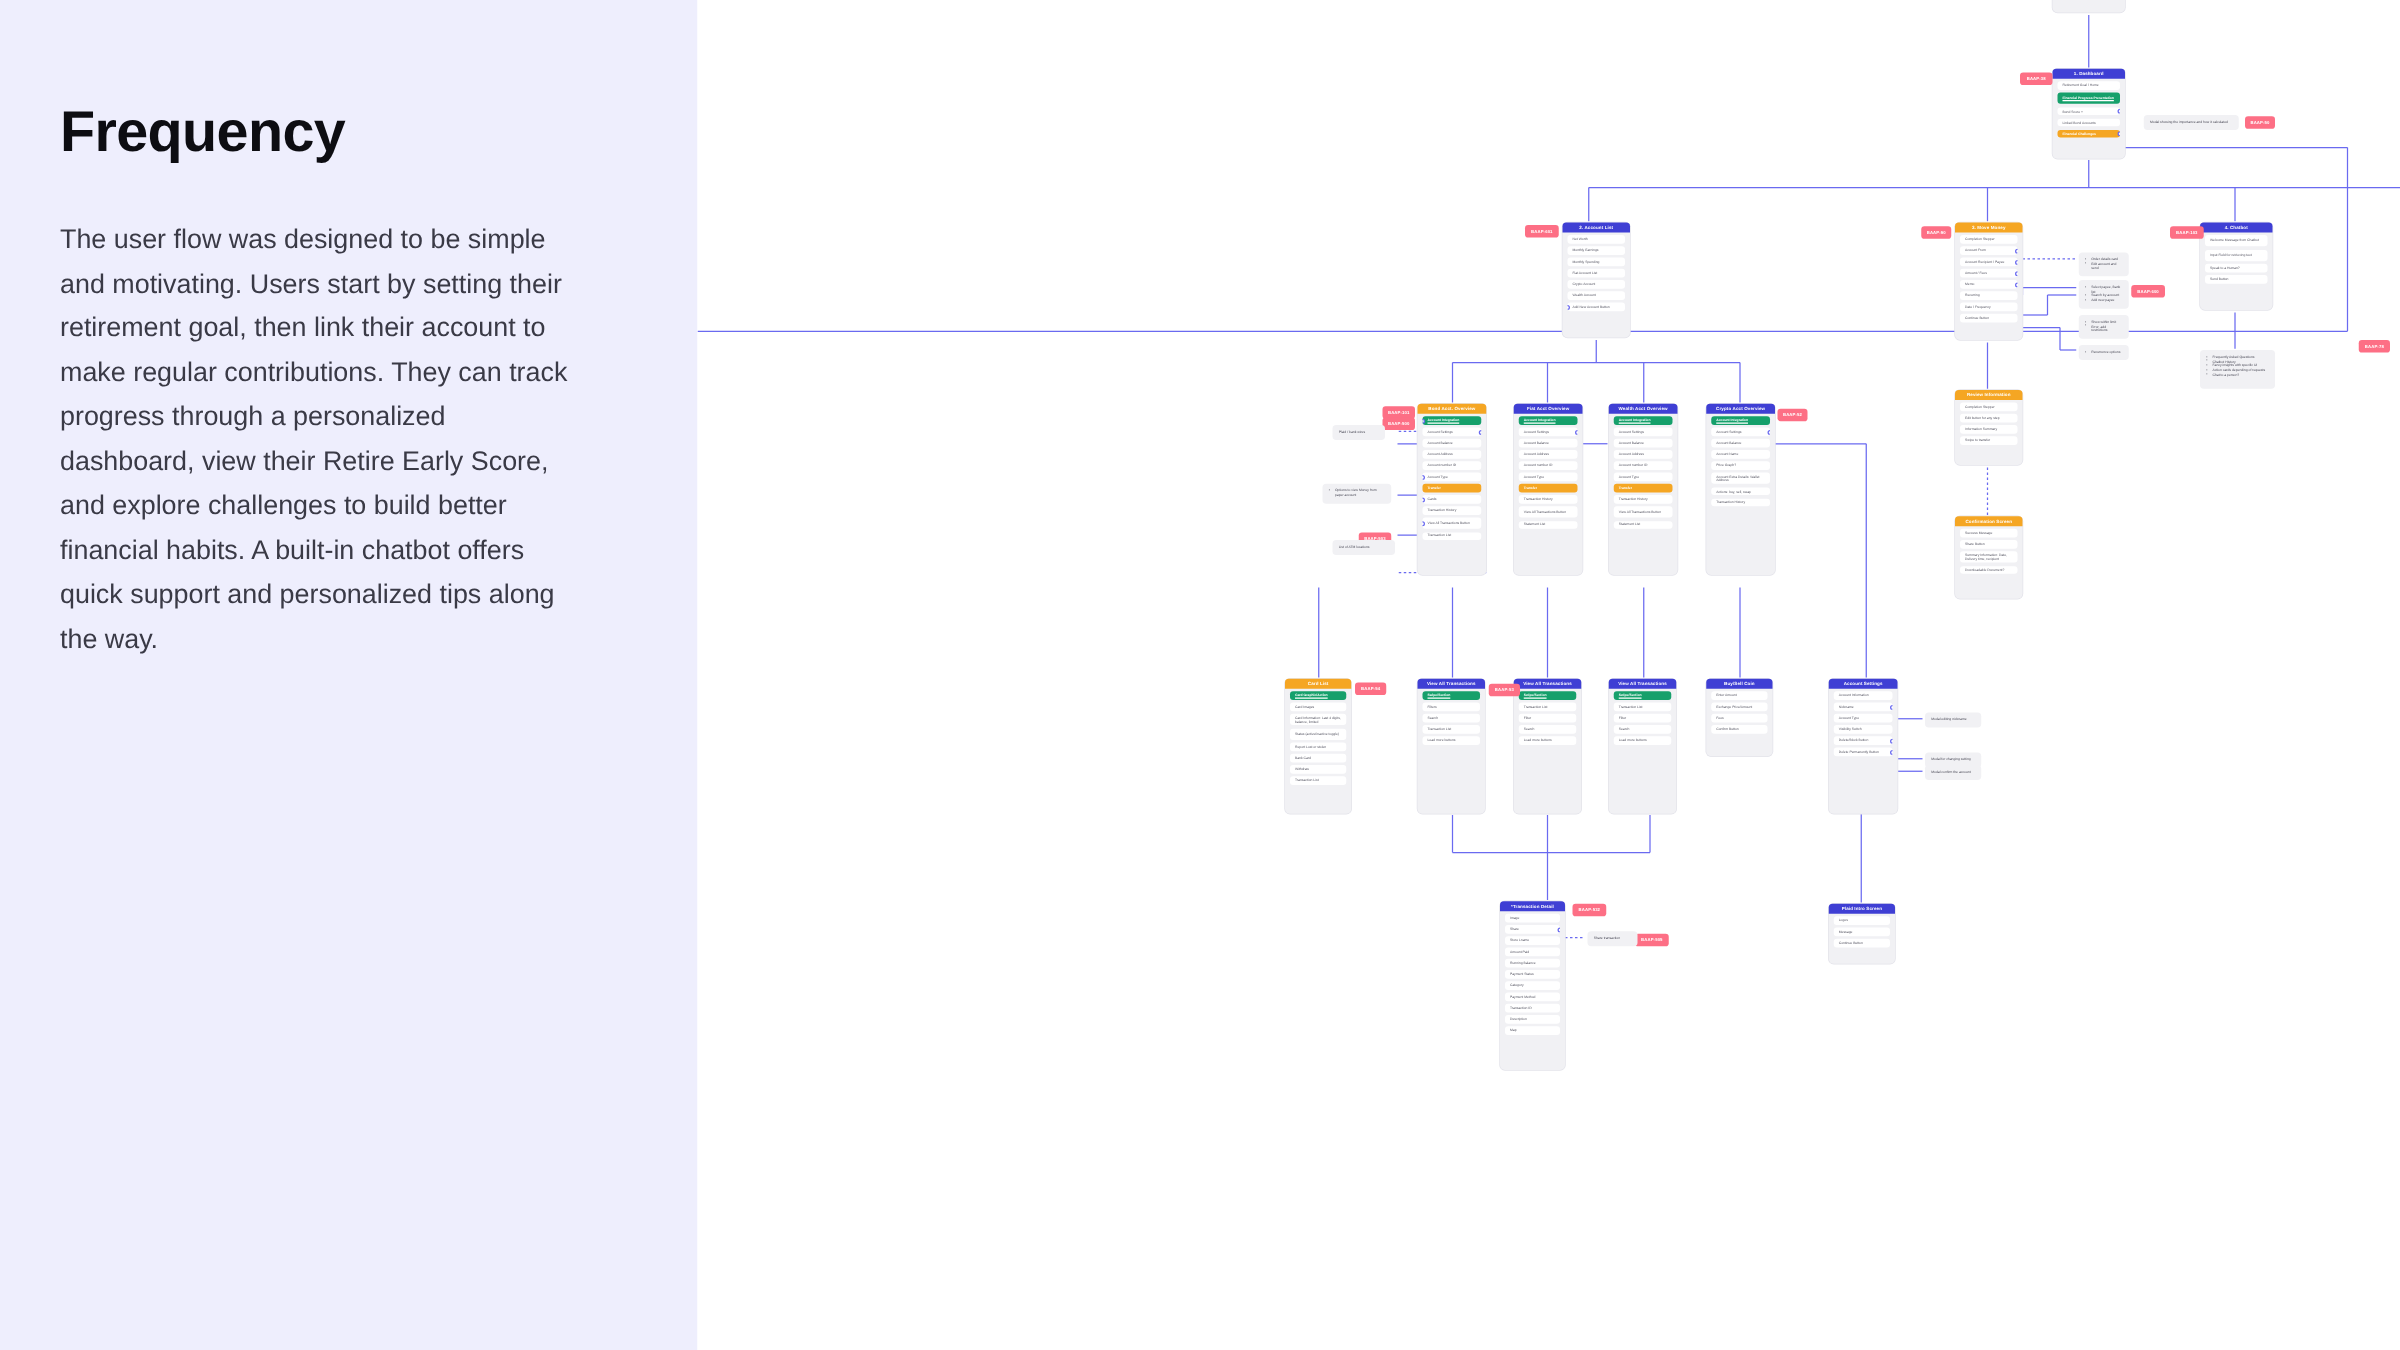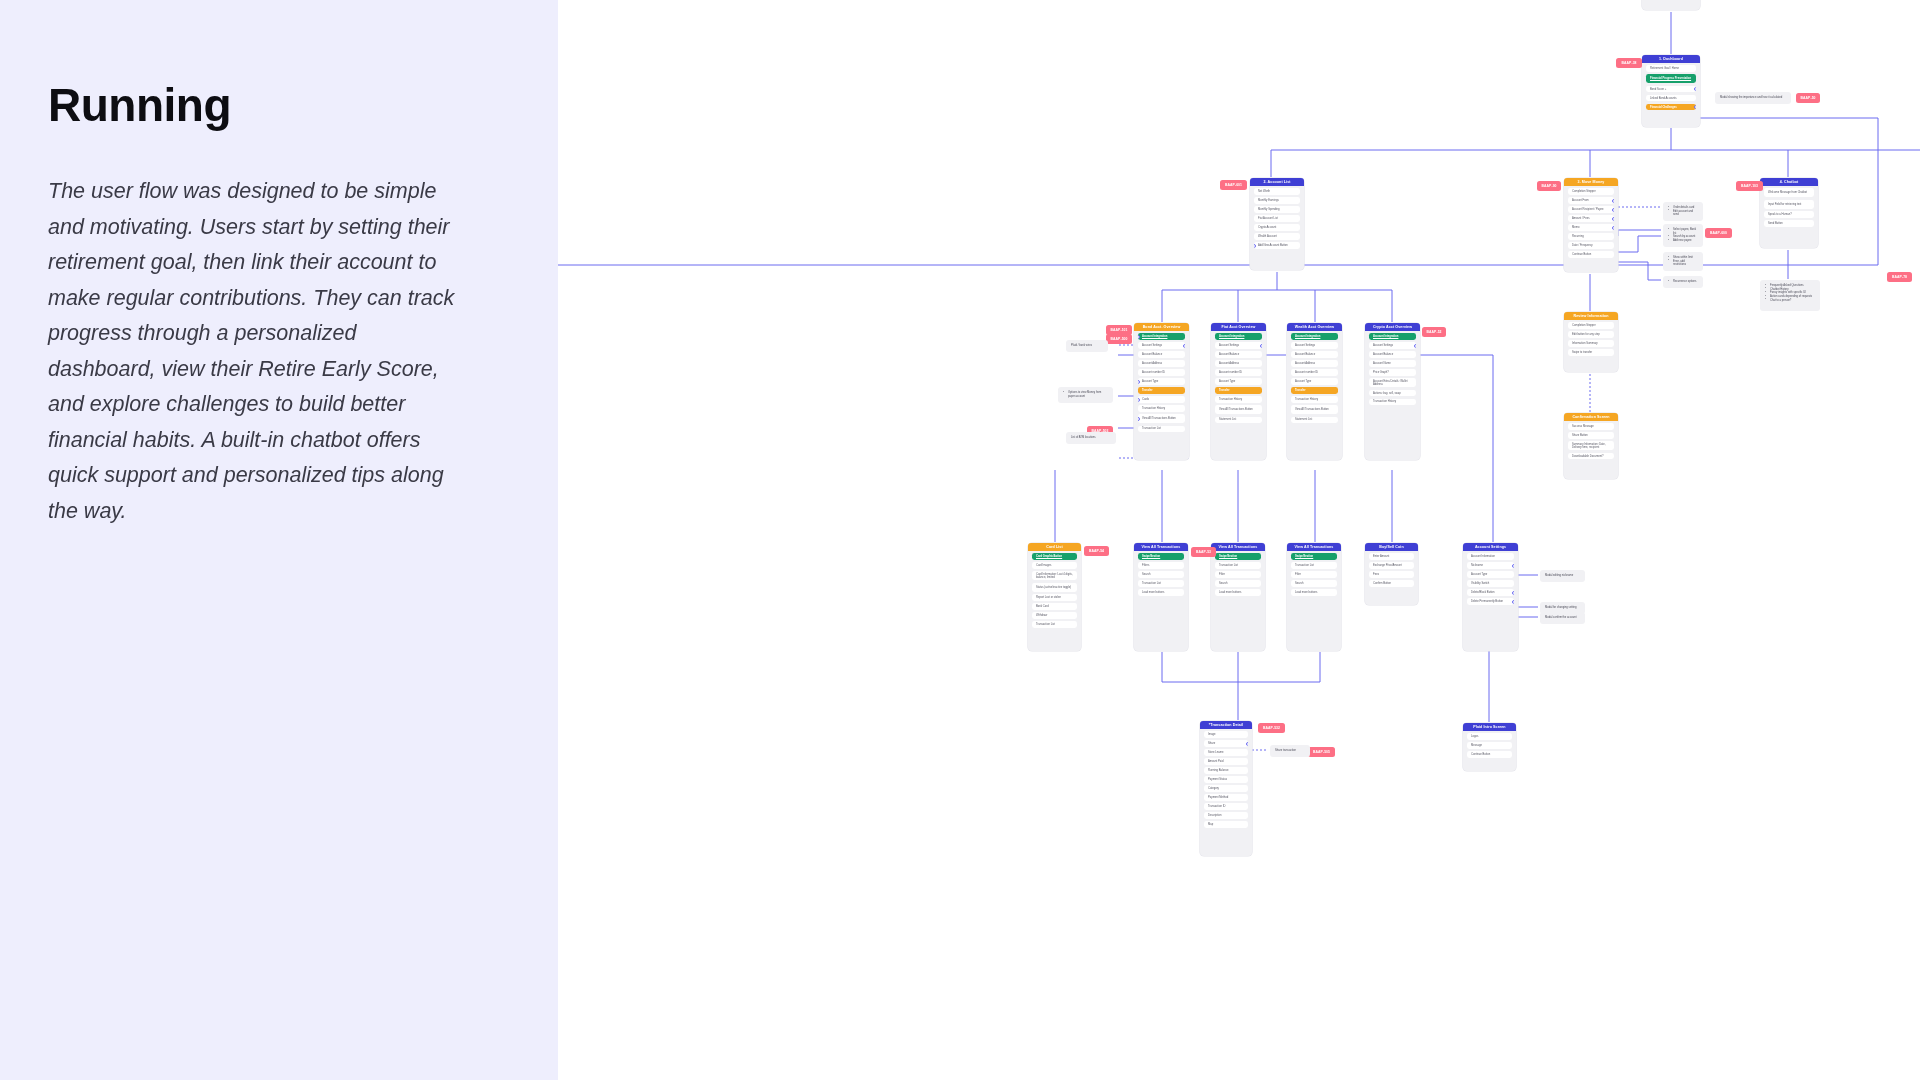--- a/index.html
+++ b/index.html
@@ -19,21 +19,20 @@
   }
   .intro h1 {
     font-size: 46px; font-weight: 700; color: #0d0d12;
     letter-spacing: -0.5px; margin: 30px 0 0 0;
   }
   .intro p {
     margin-top: 42px;
     font-size: 21.5px; line-height: 35.5px;
     color: #3a3a46; font-weight: 400;
     max-width: 415px;
-    font-style: italic;
   }
 
   
   .canvas {
     position: absolute; left: 558px; top: 0;
     width: 1362px; height: 1080px;
     background: #ffffff; overflow: hidden;
   }
   .wires { position: absolute; left: 0; top: 0; width: 1362px; height: 1080px; }
 
@@ -95,21 +94,21 @@
     border: 1px solid #6a6af0; border-radius: 50%;
     background: #ffffff;
   }
 </style>
 </head>
 <body>
 
 <div id="root">
 
   <aside class="intro">
-    <h1>Running</h1>
+    <h1>Frequency</h1>
     <p>The user flow was designed to be simple and motivating. Users start by setting their retirement goal, then link their account to make regular contributions. They can track progress through a personalized dashboard, view their Retire Early Score, and explore challenges to build better financial habits. A built-in chatbot offers quick support and personalized tips along the way.</p>
   </aside>
 
   <main class="canvas">
 
     <svg class="wires" viewBox="0 0 1362 1080" preserveAspectRatio="none">
       <g fill="none" stroke="#6a6af0" stroke-width="1">
 
         <path d="M1113 12 L1113 54"></path>
 

